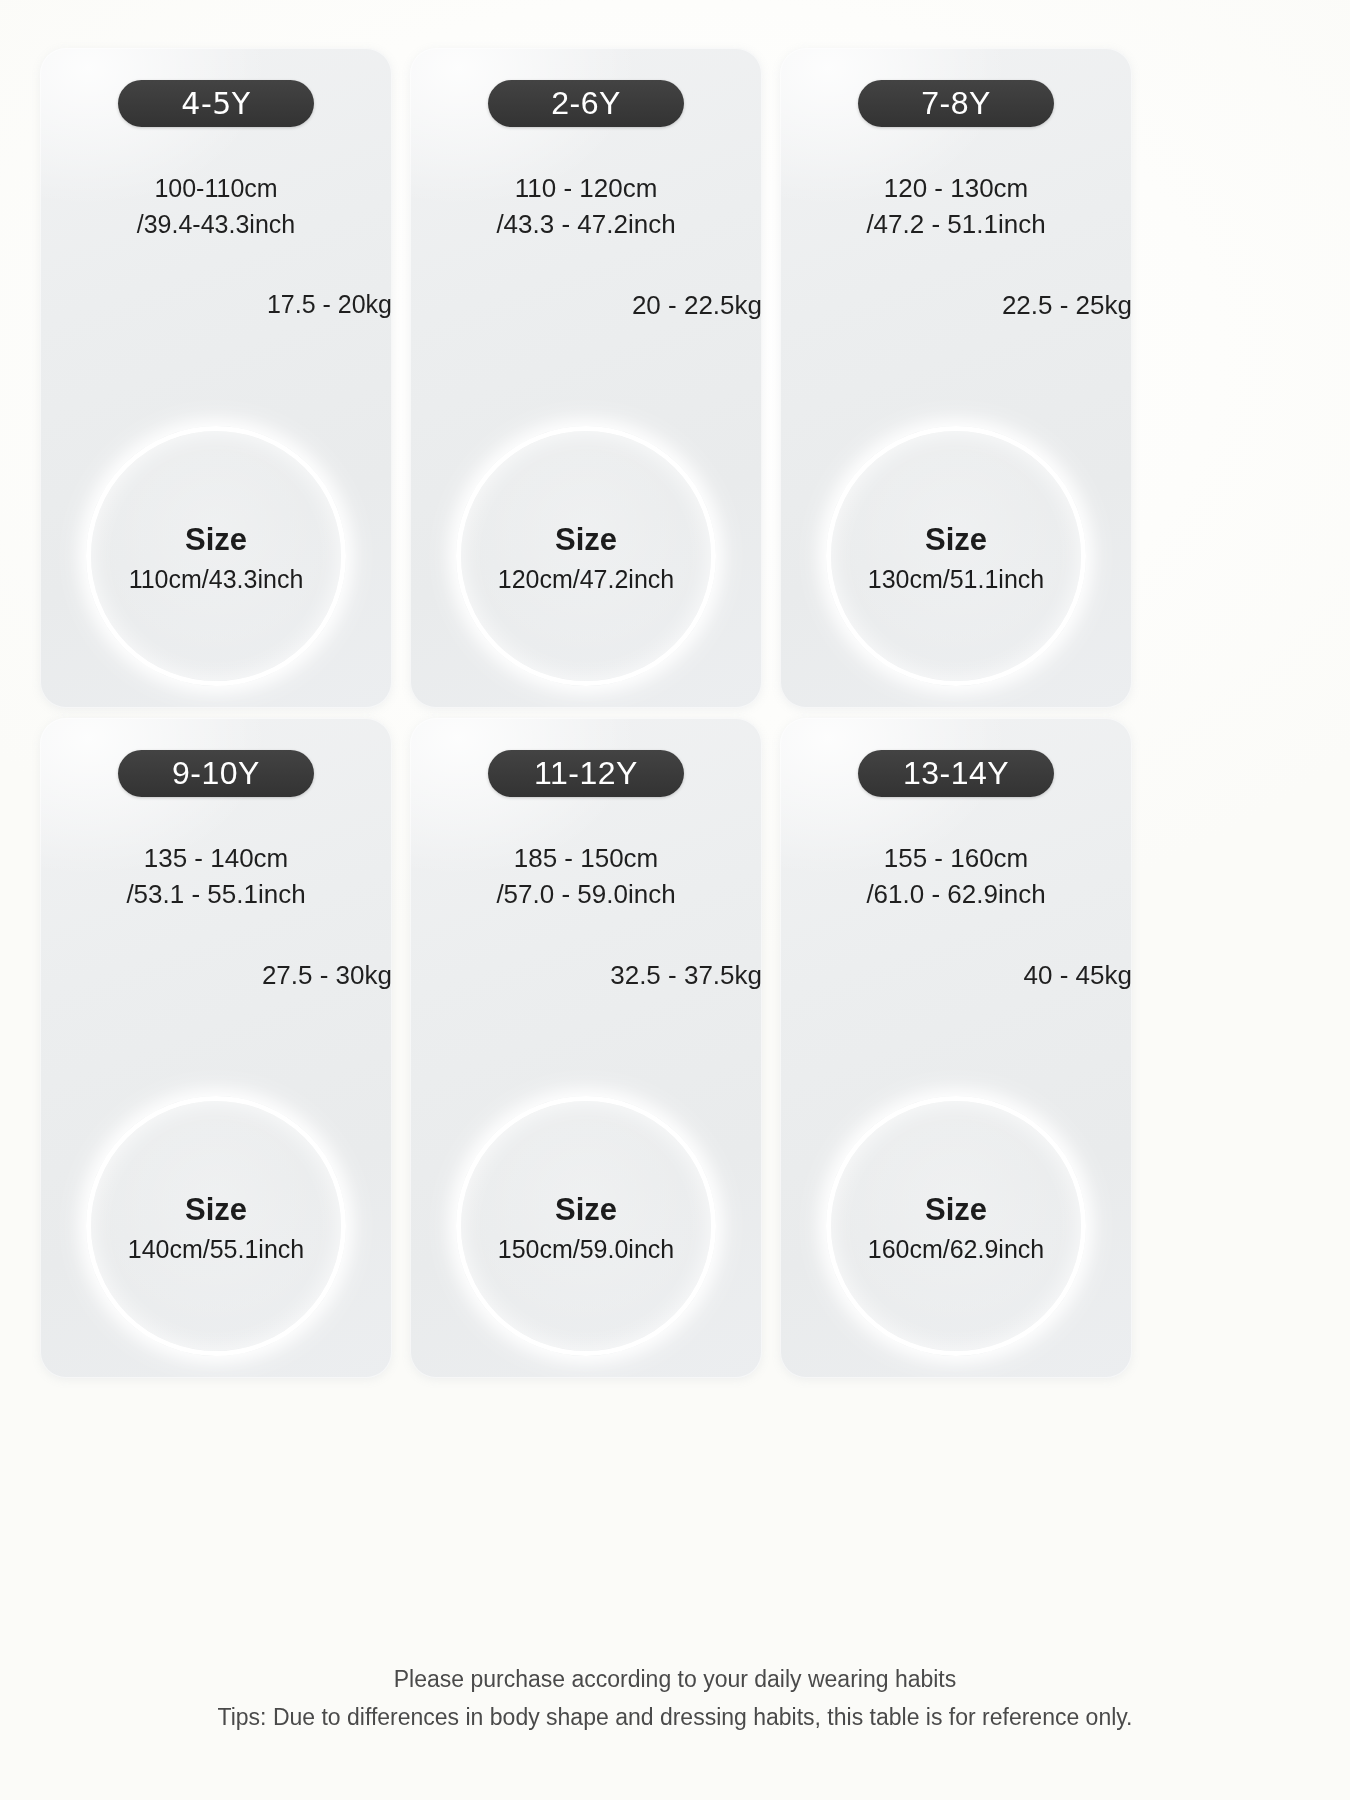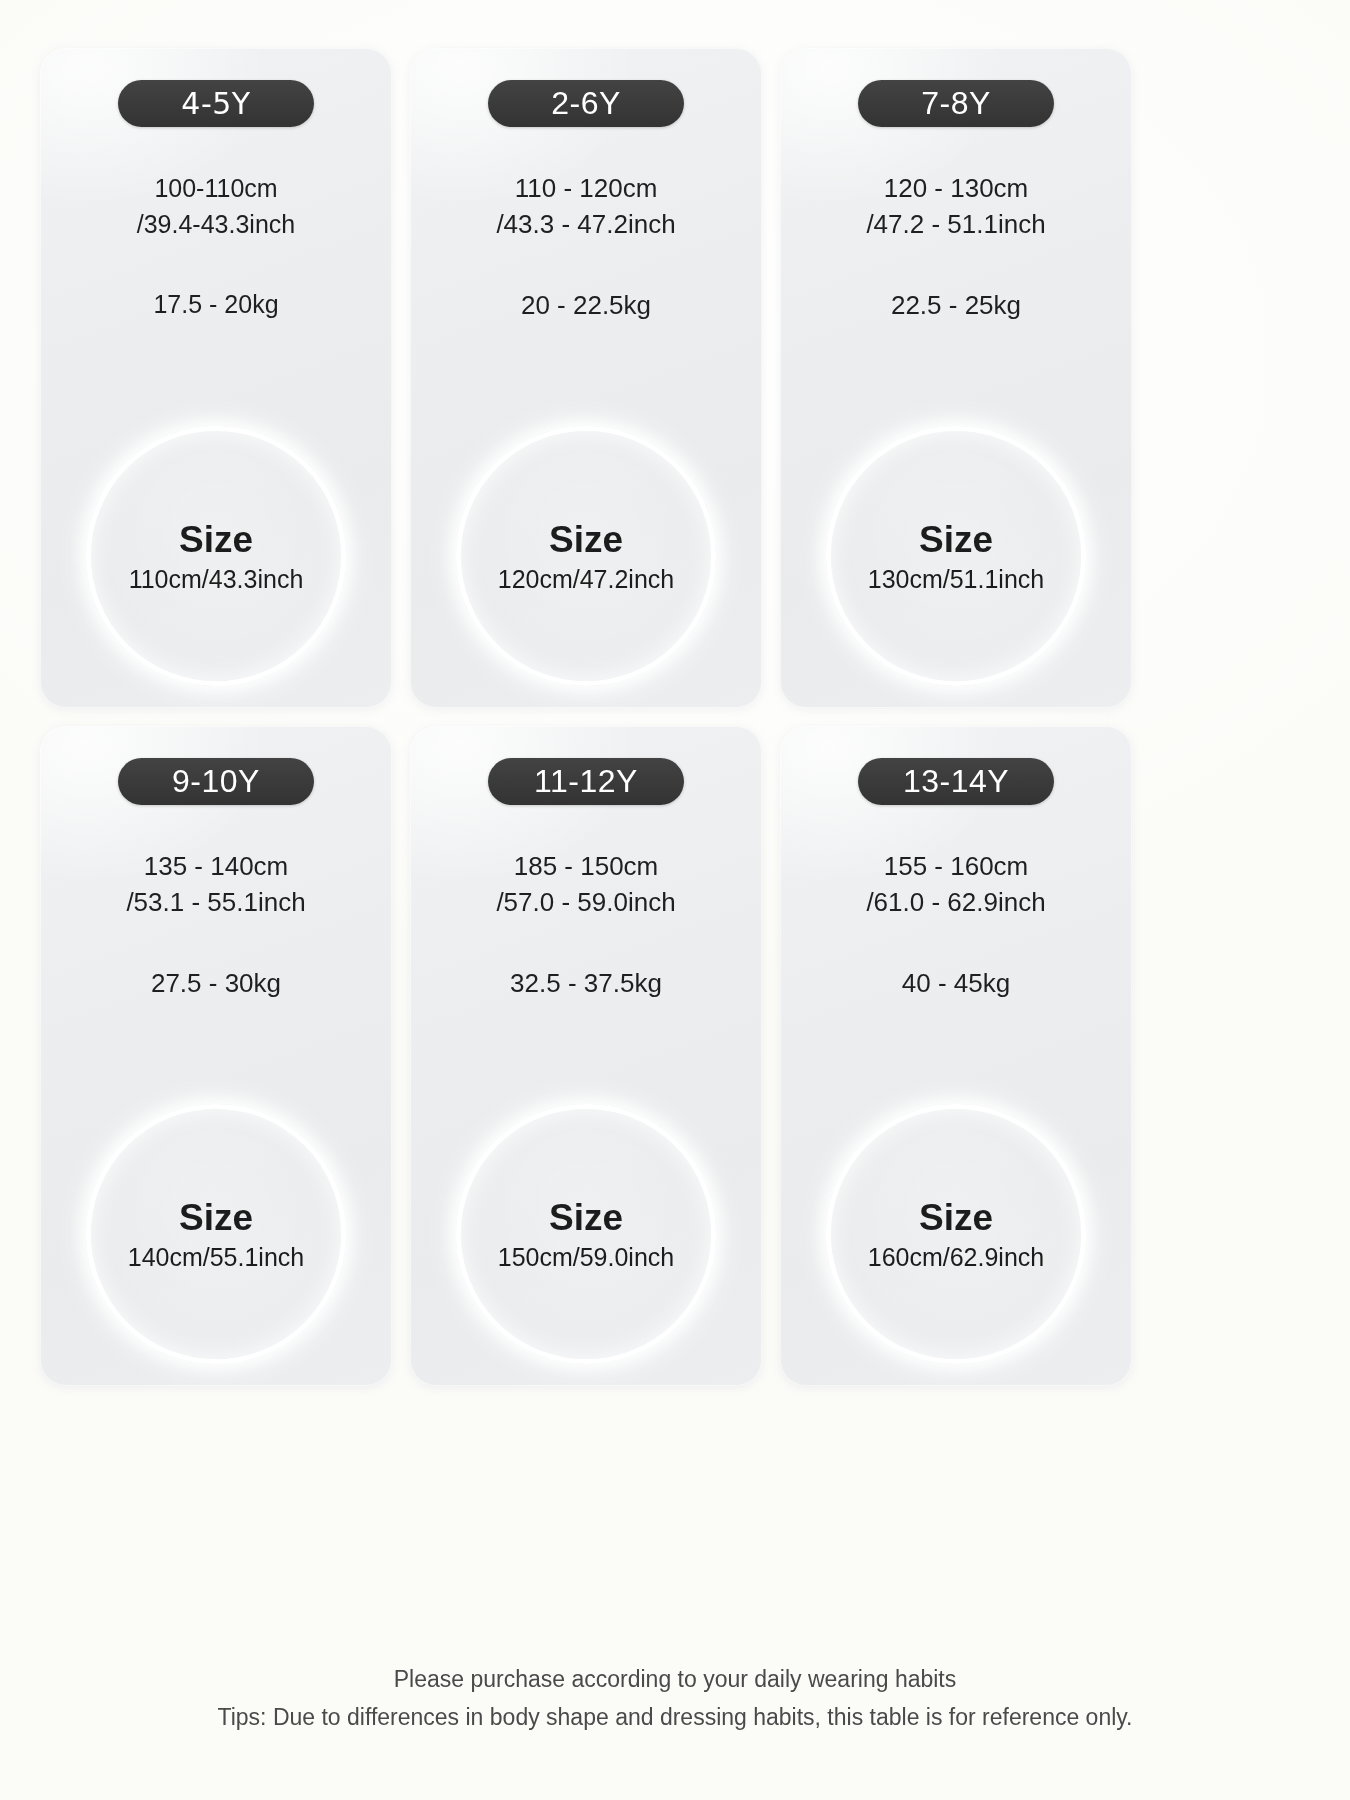--- a/index.html
+++ b/index.html
@@ -24,21 +24,21 @@
       radial-gradient(ellipse 900px 600px at 50% 20%, #ffffff 0%, #fdfdfb 60%, #fbfbf8 100%);
   }
 
   .grid {
     position: absolute;
     left: 40px;
     top: 48px;
     width: 1270px;
     display: flex;
     flex-wrap: wrap;
-    gap: 18px 18px;
+    gap: 10px 18px;
   }
 
   .card {
     position: relative;
     width: 352px;
     height: 660px;
     border-radius: 26px;
     background:
       linear-gradient(160deg, #f1f2f3 0%, #eceeef 35%, #e9ebec 70%, #eceef0 100%);
     box-shadow:
@@ -92,21 +92,21 @@
     padding: 0 10px;
     box-sizing: border-box;
   }
   .measure .m-line { display: block; white-space: nowrap; }
 
   .weight {
     position: absolute;
     left: 0;
     right: 0;
     top: 242px;
-    text-align: center;
+    text-align: right;
     color: #1f1f1f;
     font-size: 26px;
     white-space: nowrap;
   }
 
   
   .card.alt .measure,
   .card.alt .weight {
     font-family: Liberation Sans, sans-serif;
     font-size: 25px;
@@ -135,21 +135,21 @@
   .ring-text {
     position: absolute;
     left: -22px;
     right: -22px;
     top: 50%;
     transform: translateY(-46%);
     text-align: center;
   }
   .ring-title {
     display: block;
-    font-size: 37px;
+    font-size: 31px;
     font-weight: bold;
     color: #1c1c1c;
     line-height: 40px;
   }
   .ring-value {
     display: block;
     font-size: 25px;
     color: #1c1c1c;
     line-height: 38px;
     white-space: nowrap;

